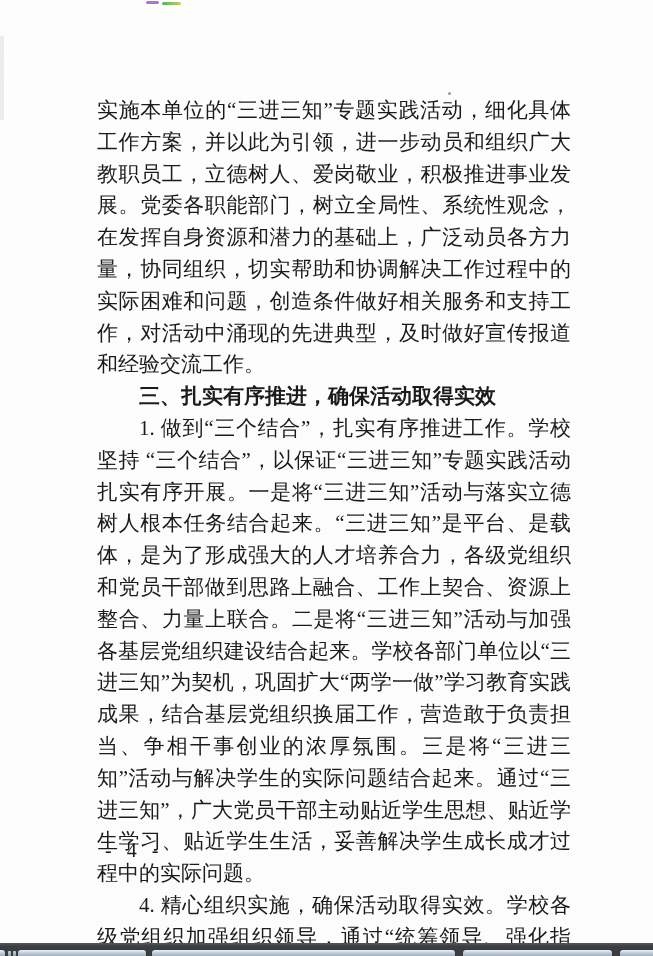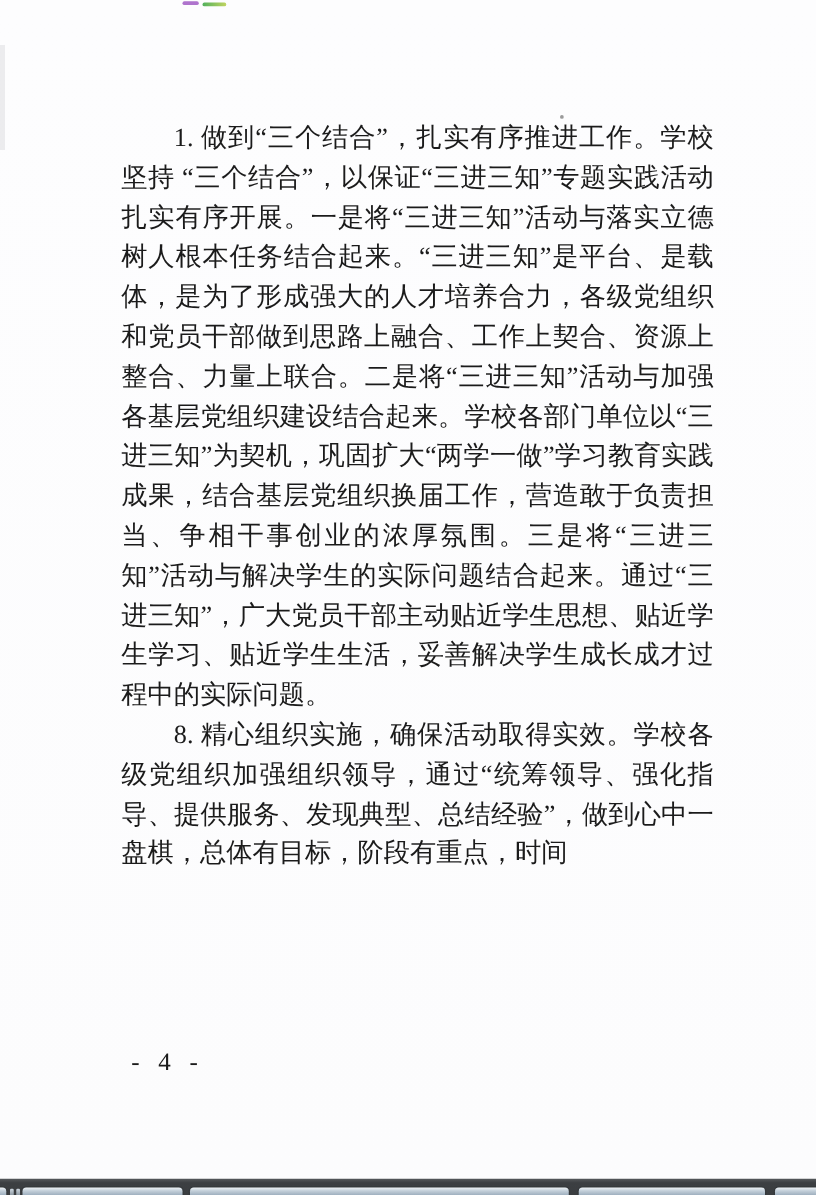--- a/index.html
+++ b/index.html
@@ -82,28 +82,30 @@
 
 <div class="page">
 
   <span class="speck-purple"></span>
   <span class="speck-green"></span>
   <span class="edge-smudge"></span>
   <span class="dot-speck"></span>
 
   <div class="content">
 
+    <p>实施本单位的“三进三知”专题实践活动，细化具体工作方案，并以此为引领，进一步动员和组织广大教职员工，立德树人、爱岗敬业，积极推进事业发展。党委各职能部门，树立全局性、系统性观念，在发挥自身资源和潜力的基础上，广泛动员各方力量，协同组织，切实帮助和协调解决工作过程中的实际困难和问题，创造条件做好相关服务和支持工作，对活动中涌现的先进典型，及时做好宣传报道和经验交流工作。</p>
 
+    <p class="heading">三、扎实有序推进，确保活动取得实效</p>
 
     <p class="para-indent">
       <b>1. 做到“三个结合”，扎实有序推进工作。</b><span>学校坚持 “三个结合”，以保证“三进三知”专题实践活动扎实有序开展。</span><b>一是将“三进三知”活动与落实立德树人根本任务结合起来。</b><span>“三进三知”是平台、是载体，是为了形成强大的人才培养合力，各级党组织和党员干部做到思路上融合、工作上契合、资源上整合、力量上联合。</span><b>二是将“三进三知”活动与加强各基层党组织建设结合起来。</b><span>学校各部门单位以“三进三知”为契机，巩固扩大“两学一做”学习教育实践成果，结合基层党组织换届工作，营造敢于负责担当、争相干事创业的浓厚氛围。</span><b>三是将“三进三知”活动与解决学生的实际问题结合起来。</b><span>通过“三进三知”，广大党员干部主动贴近学生思想、贴近学生学习、贴近学生生活，妥善解决学生成长成才过程中的实际问题。</span>
     </p>
 
     <p class="para-indent">
-      <b>8. 精心组织实施，确保活动取得实效。</b><span>学校各级党组织加强组织领导，通过“统筹领导、强化指导、提供服务、发现典型、总结经验”，做到心中一盘棋，总体有目标，阶段有重点，时间</span>
+      <b>4. 精心组织实施，确保活动取得实效。</b><span>学校各级党组织加强组织领导，通过“统筹领导、强化指导、提供服务、发现典型、总结经验”，做到心中一盘棋，总体有目标，阶段有重点，时间</span>
     </p>
 
   </div>
 
   <div class="page-number">- 4 -</div>
 
   <div class="bottom-bar">
     <span class="thumb t0"></span>
     <span class="thumb-sliver s1"></span>
     <span class="thumb-sliver s2"></span>

